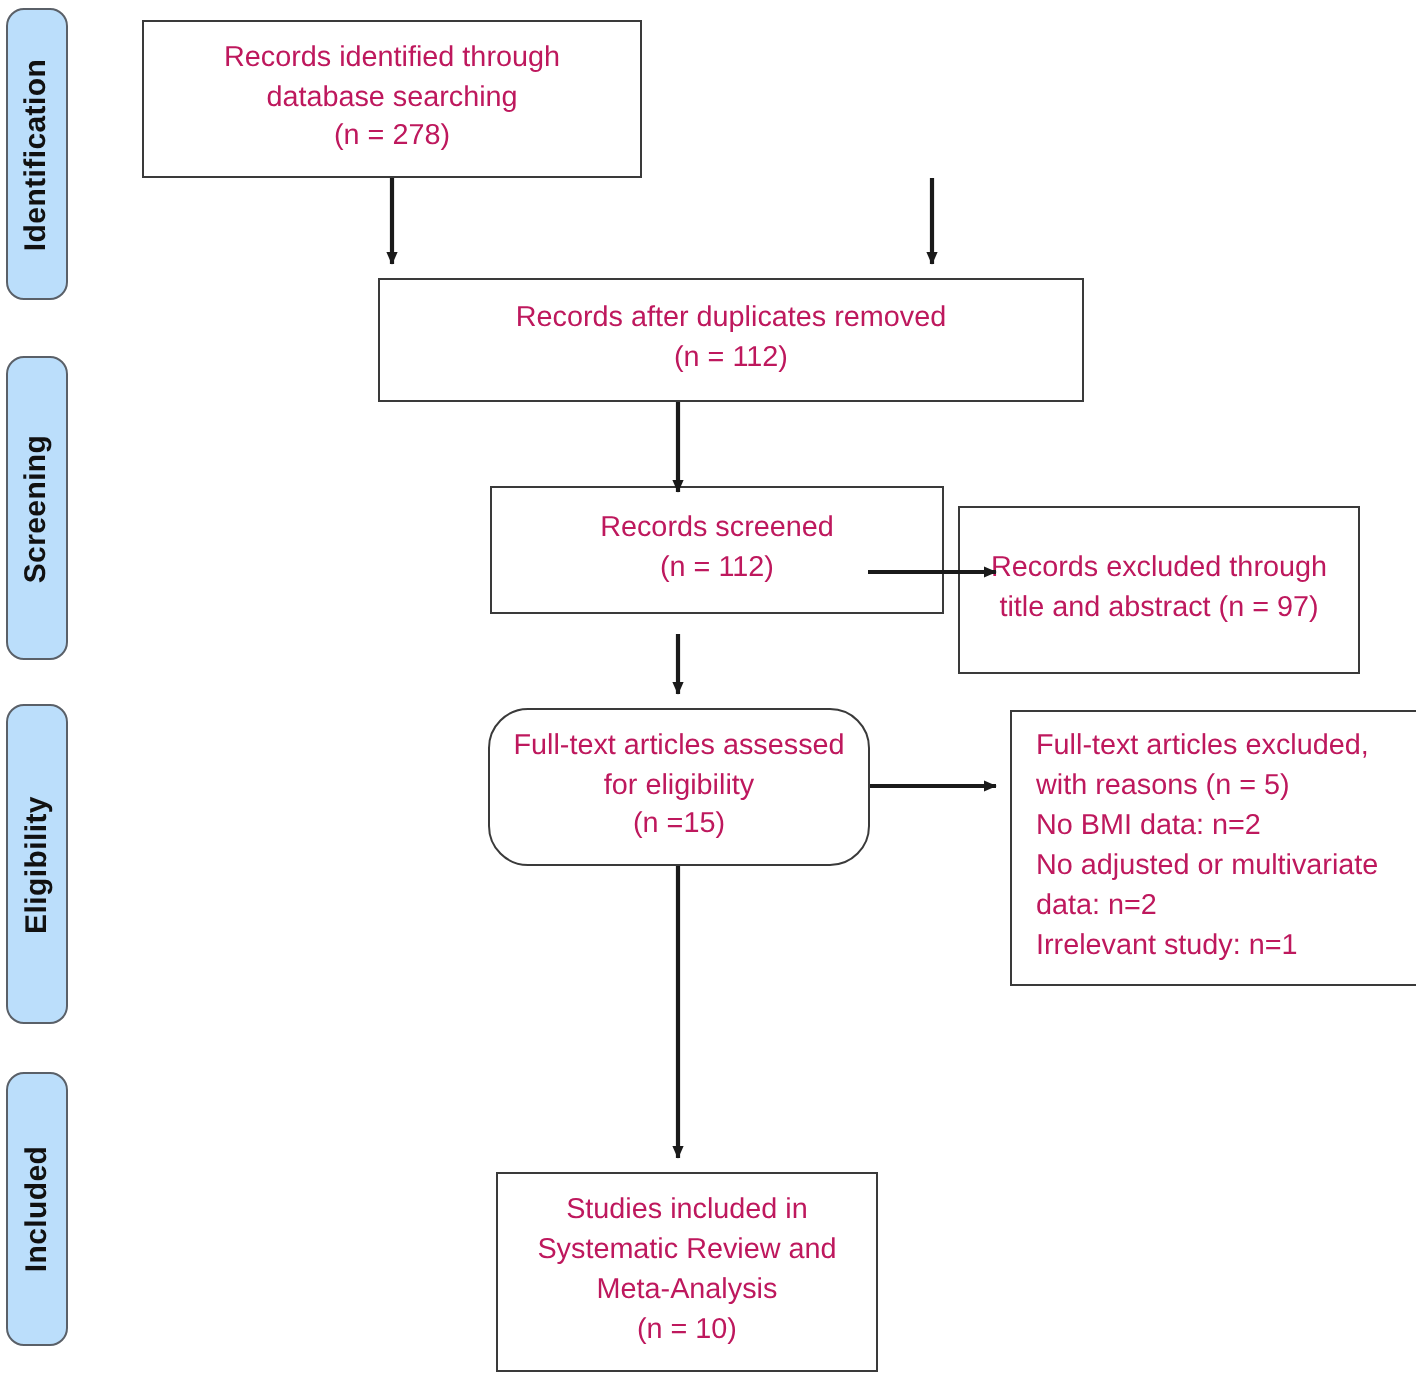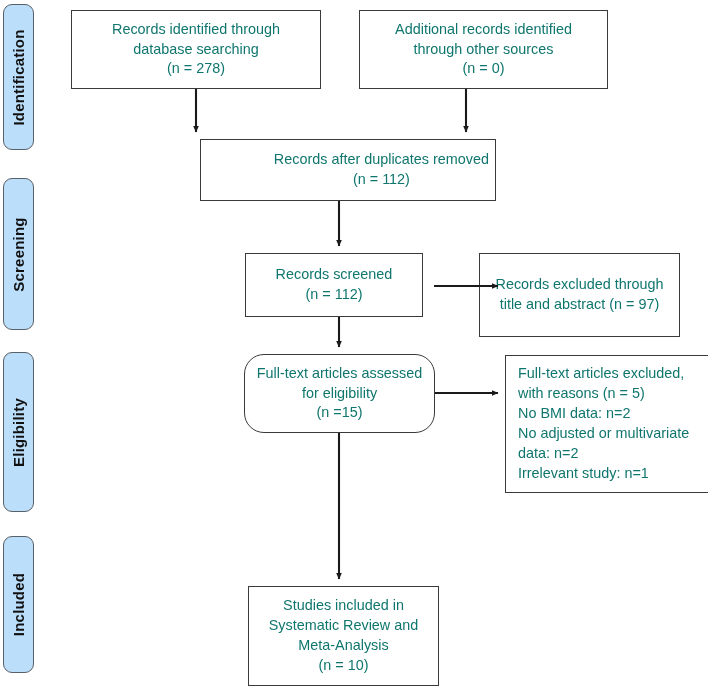--- a/index.html
+++ b/index.html
@@ -49,21 +49,21 @@
     box-sizing: border-box;
     display: flex;
     align-items: center;
     justify-content: center;
     padding: 2px 6px;
   }
   .flow-box .box-text {
     font-size: 14.4px;
     line-height: 1.38;
     text-align: center;
-    color: #0f766e;
+    color: #be185d;
     white-space: pre-line;
   }
   .flow-box.align-left {
     justify-content: flex-start;
     padding-left: 12px;
   }
   .flow-box.align-left .box-text {
     text-align: left;
   }
 
@@ -96,32 +96,27 @@
   <div class="stage-tab" style="left:3px; top:536px; width:31px; height:137px;">
     <span class="stage-tab-label">Included</span>
   </div>
 
   <div class="flow-box" style="left:71px; top:10px; width:250px; height:79px;">
     <span class="box-text">Records identified through
 database searching
 (n = 278)</span>
   </div>
 
-  <div class="flow-box" style="left:359px; top:10px; width:249px; height:79px;">
-    <span class="box-text">Additional records identified
-through other sources
-(n = 0)</span>
-  </div>
 
-  <div class="flow-box" style="left:200px; top:139px; width:296px; height:62px;justify-content:flex-end;">
+  <div class="flow-box" style="left:189px; top:139px; width:353px; height:62px;">
     <span class="box-text">Records after duplicates removed
 (n = 112)</span>
   </div>
 
-  <div class="flow-box" style="left:245px; top:253px; width:178px; height:64px;justify-content:center;">
+  <div class="flow-box" style="left:245px; top:243px; width:227px; height:64px;justify-content:center;">
     <span class="box-text">Records screened
 (n = 112)</span>
   </div>
 
   <div class="flow-box" style="left:479px; top:253px; width:201px; height:84px;">
     <span class="box-text">Records excluded through
 title and abstract (n = 97)</span>
   </div>
 
   <div class="flow-box" style="left:244px; top:354px; width:191px; height:79px;border-radius:20px;">

